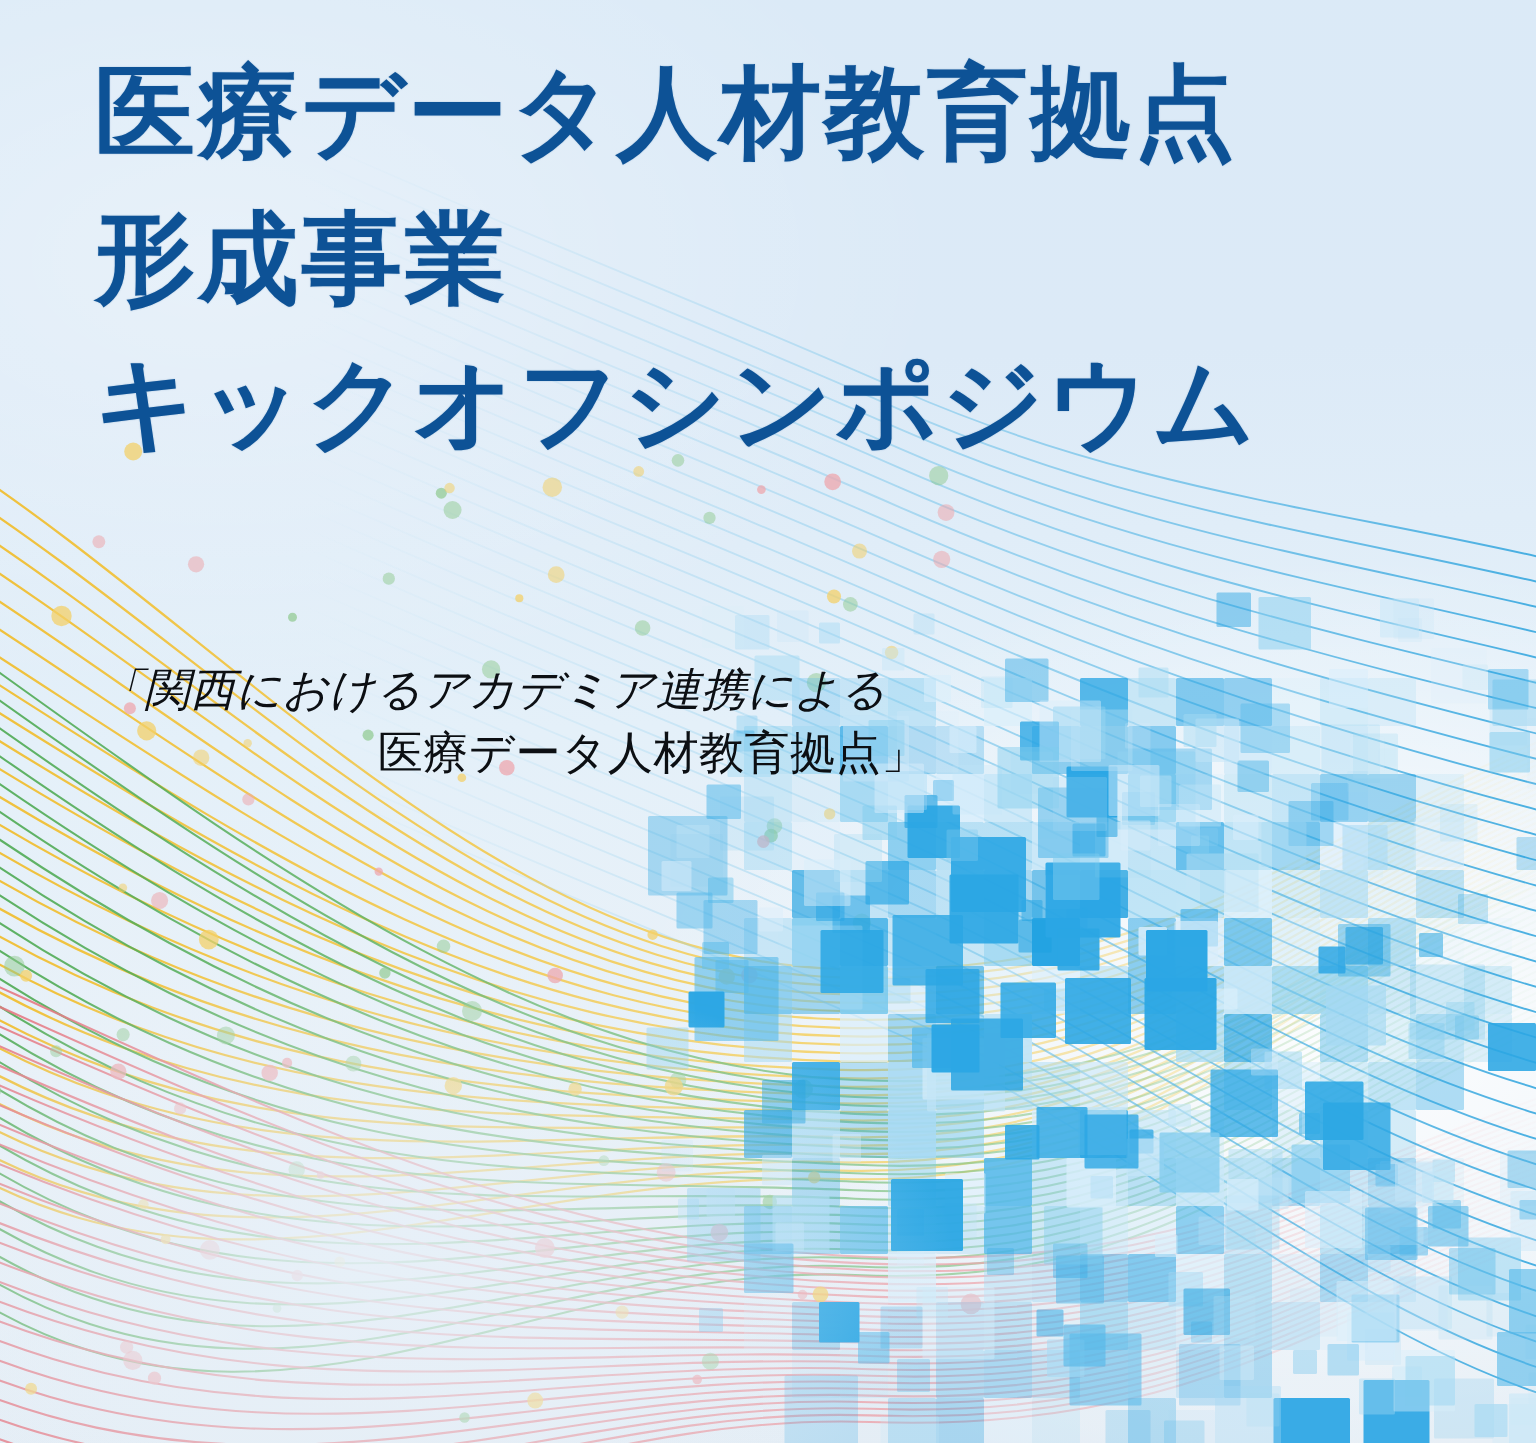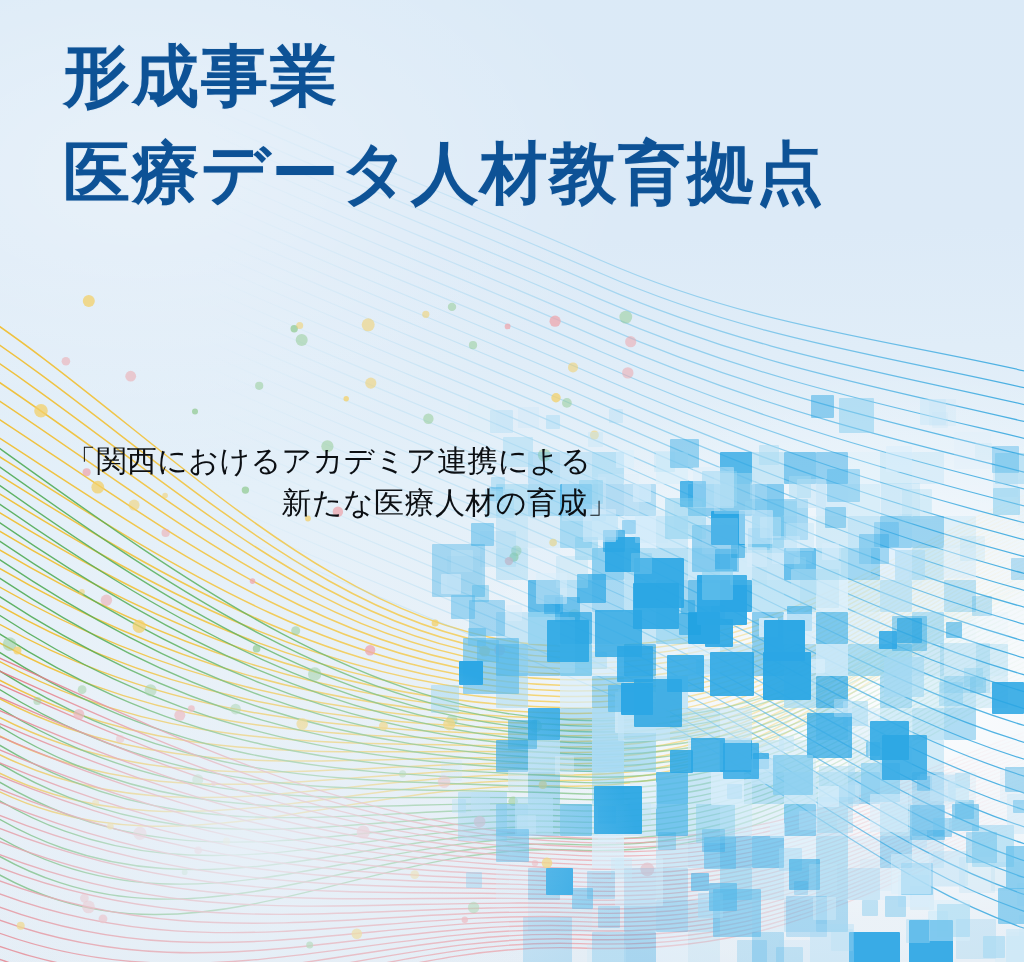--- a/index.html
+++ b/index.html
@@ -31,21 +31,21 @@
   }
   #subtitle-block{position:absolute;left:64px;top:440px;width:560px;z-index:20;}
   .sub-small{
     color:#15181c;font-size:20px;line-height:27px;letter-spacing:.5px;
     text-align:center;white-space:nowrap;font-weight:400;
   }
   .sub-big{
     color:#0c0f13;font-size:30px;line-height:42px;letter-spacing:.4px;
     white-space:nowrap;font-weight:400;
   }
-  .sub-big.l1{text-align:left;padding-left:2px;}
+  .sub-big.l1{text-align:left;padding-left:2px;font-style:italic;}
   .sub-big.l2{text-align:right;padding-right:6px;}
 
   
   #mosaic{position:absolute;inset:0;z-index:8;}
   .sq{position:absolute;background:#2ba6e4;border-radius:1px;}
 </style>
 </head>
 <body>
 
 <div id="poster">
@@ -747,22 +747,23 @@
       <div class="sq" style="left: 991px; top: 862px; width: 29px; height: 29px; opacity: 0.11; background: rgb(127, 203, 238);"></div>
       <div class="sq" style="left: 799px; top: 811px; width: 19px; height: 19px; opacity: 0.3; background: rgb(195, 229, 247);"></div>
       <div class="sq" style="left: 930px; top: 775px; width: 26px; height: 26px; opacity: 0.53; background: rgb(195, 229, 247);"></div>
       <div class="sq" style="left: 929px; top: 851px; width: 36px; height: 36px; opacity: 0.29; background: rgb(195, 229, 247);"></div>
       <div class="sq" style="left: 906px; top: 919px; width: 24px; height: 24px; opacity: 0.4; background: rgb(165, 217, 243);"></div>
     </div>
 
   <div class="layer" style="z-index:9;background:radial-gradient(ellipse 560px 300px at 24% 88%, rgba(231,240,248,.92) 0%, rgba(231,240,248,0) 70%);"></div>
 
   <div id="title-block">
+    <div class="title-line">医療データ人材教育拠点</div>
     <div class="title-line">形成事業</div>
-    <div class="title-line">医療データ人材教育拠点</div>
+    <div class="title-line">キックオフシンポジウム</div>
   </div>
 
   <div id="subtitle-block">
     <div class="sub-big l1">「関西におけるアカデミア連携による</div>
-    <div class="sub-big l2">新たな医療人材の育成」</div>
+    <div class="sub-big l2">医療データ人材教育拠点」</div>
   </div>
 
 </div>
 
 </body></html>

